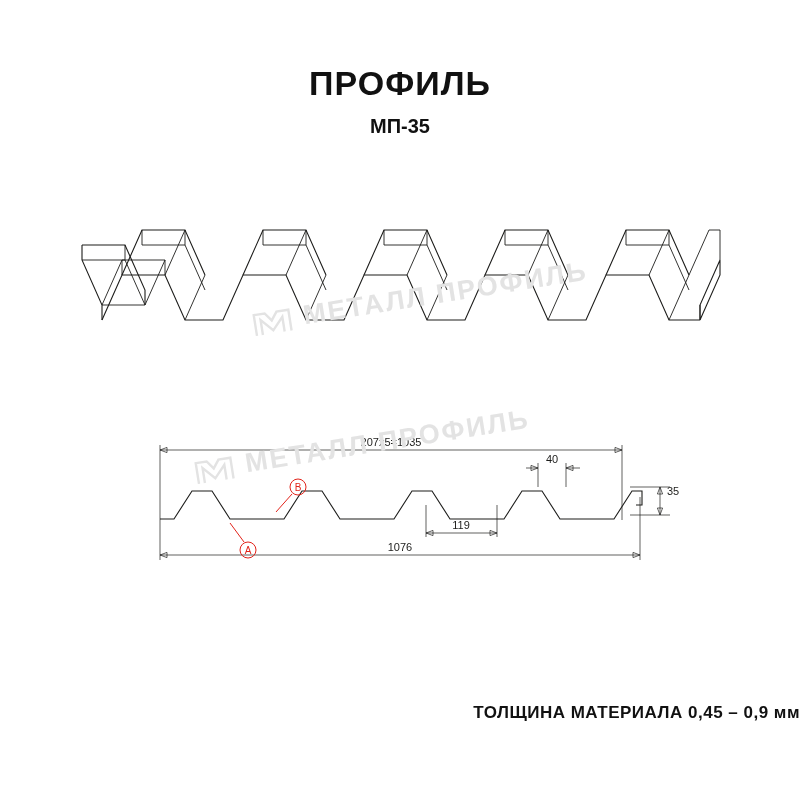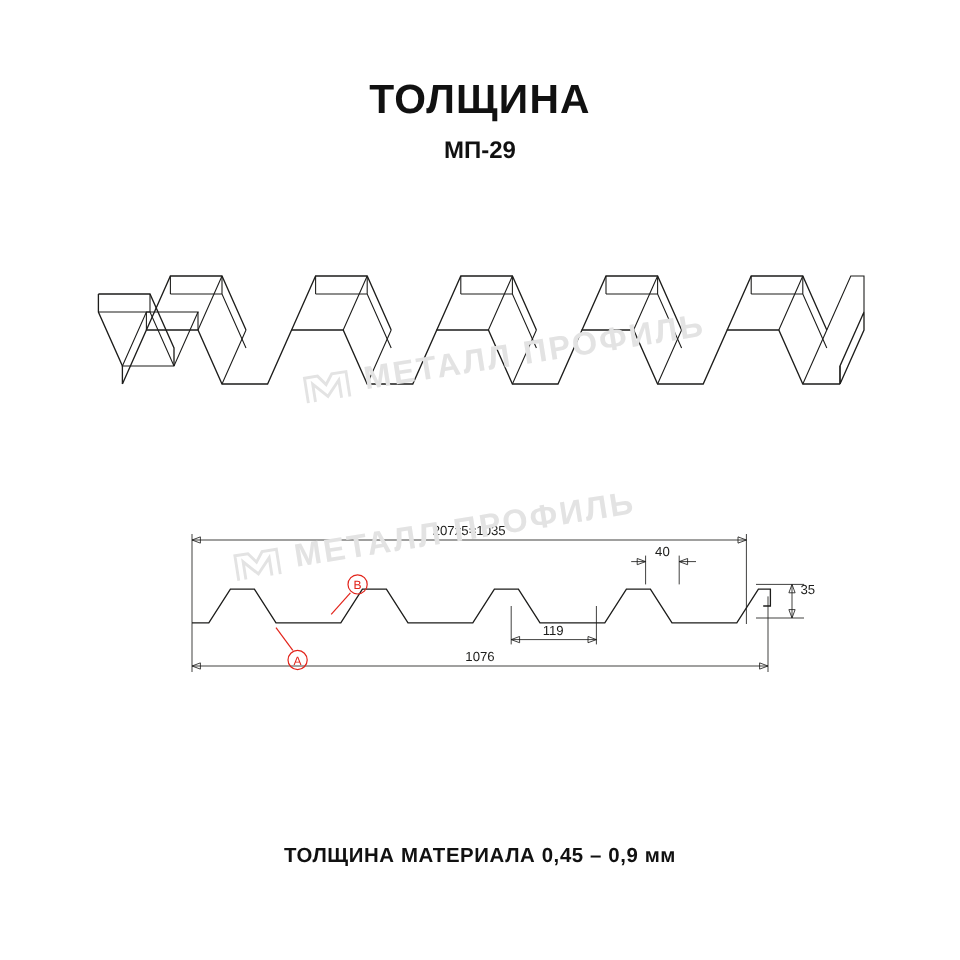--- a/index.html
+++ b/index.html
@@ -38,21 +38,21 @@
     text-align: center;
     font-size: 20px;
     font-weight: bold;
     color: #111;
   }
   .footer-note {
     position: absolute;
     left: 0;
     right: 0;
     top: 703px;
-    text-align: center;
+    text-align: right;
     font-size: 17px;
     font-weight: bold;
     letter-spacing: 0.5px;
     color: #111;
   }
   .iso-wrap {
     position: absolute;
     left: 60px;
     top: 185px;
     width: 680px;
@@ -108,22 +108,22 @@
     font-family: "Liberation Sans", sans-serif;
     font-size: 10px;
     fill: #e2231a;
   }
 </style>
 </head>
 <body>
 
 <div class="page">
 
-  <div class="title">ТОЛЩИНА</div>
-  <div class="subtitle">МП-29</div>
+  <div class="title">ПРОФИЛЬ</div>
+  <div class="subtitle">МП-35</div>
 
   <div class="iso-wrap">
     <svg width="680" height="180" viewBox="0 0 680 180" aria-hidden="true">
       <g>
 
         <path class="ln" d="M42 135 L62 90 L105 90 L125 135 L163 135 L183 90 L226 90 L246 135 L284 135 L304 90 L347 90 L367 135 L405 135 L425 90 L468 90 L488 135 L526 135 L546 90 L589 90 L609 135 L640 135"></path>
 
         <path class="ln" d="M42 135 L42 120 L22 75 L22 60 M22 60 L65 60 L85 105 L85 120"></path>
         <path class="ln-thin" d="M22 75 L65 75 L85 120"></path>
         <path class="ln-thin" d="M65 60 L65 75"></path>

